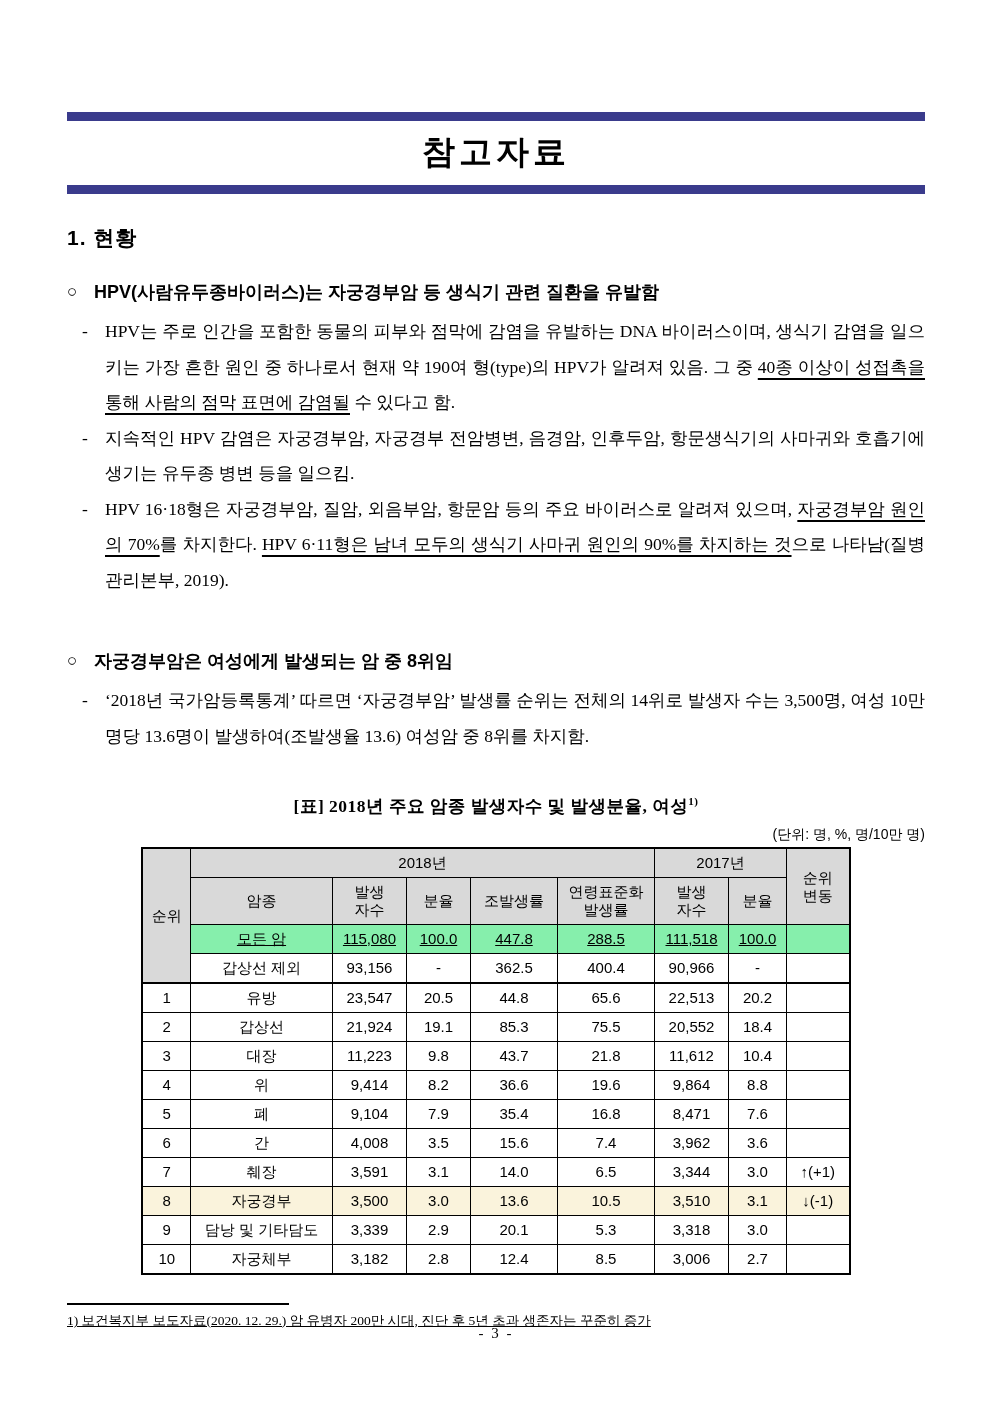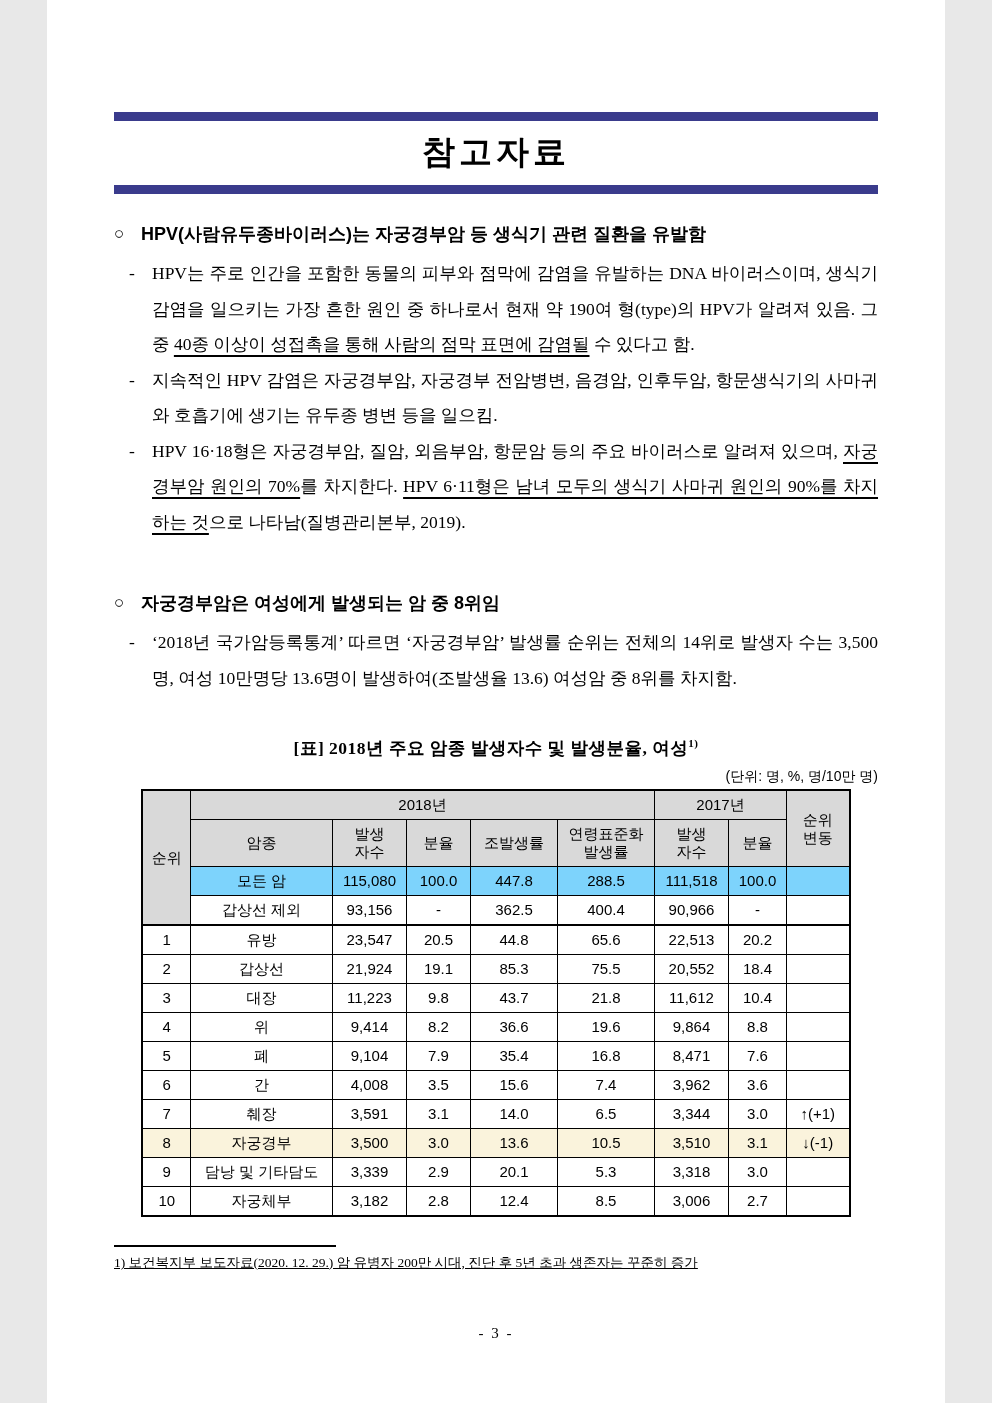--- a/index.html
+++ b/index.html
@@ -1,17 +1,17 @@
 <!DOCTYPE html>
 <html><head>
 <meta charset="utf-8">
 <style>
   html,body { margin:0; padding:0; background:#e8e8e8; }
   .page {
-    position:relative; width:898px; height:1403px; margin:0 auto;
+    position:relative; width:992px; height:1403px; margin:0 auto;
     background:#ffffff; overflow:hidden; color:#000;
     font-family:"Liberation Serif","DejaVu Serif",serif;
   }
   .content { padding:0 67px; }
 
   
   .title-block { margin-top:112px; }
   .navy-bar { height:9px; background:#3A3B8C; }
   .doc-title {
     text-align:center; font-family:"Liberation Sans","DejaVu Sans",sans-serif;
@@ -54,21 +54,21 @@
     font-family:"Liberation Sans","DejaVu Sans",sans-serif; font-size:15px;
     border:2px solid #000;
   }
   table.cancer td {
     border:1px solid #000; text-align:center; vertical-align:middle;
     padding:1px 2px; height:26px; line-height:1.2; white-space:pre-line;
     overflow:hidden;
   }
   table.cancer tr.h2 td { height:44px; }
   td.gray { background:#D9D9D9; }
-  tr.gray-row td { background:#7dd3fc; }
+  tr.gray-row td { background:#86efac;text-decoration:underline; }
   tr.hl-row td { background:#FAF3DC; }
   tr.sep td { border-top:2px solid #000; }
 
   
   .footnote-block { margin-top:28px; }
   .footnote-rule { width:222px; border-top:2px solid #000; }
   .footnote-text { margin-top:6px; font-size:13.5px; line-height:20px;text-decoration:underline; }
 
   
   .page-number {
@@ -81,20 +81,21 @@
 
 <div class="page">
   <div class="content">
 
     <div class="title-block">
       <div class="navy-bar"></div>
       <div class="doc-title">참고자료</div>
       <div class="navy-bar"></div>
     </div>
 
+    <div class="section-heading">1. 현황</div>
 
     <div class="bullet-title">
       <span class="marker">○</span>
       <span>HPV(사람유두종바이러스)는 자궁경부암 등 생식기 관련 질환을 유발함</span>
     </div>
     <div class="bullet-items">
       <div class="sub-item">
         <span class="marker">-</span>
         <span class="body"><span>HPV는 주로 인간을 포함한 동물의 피부와 점막에 감염을 유발하는 DNA 바이러스이며, 생식기 감염을 일으키는 가장 흔한 원인 중 하나로서 현재 약 190여 형(type)의 HPV가 알려져 있음. 그 중 </span><span class="u">40종 이상이 성접촉을 통해 사람의 점막 표면에 감염될</span><span> 수 있다고 함.</span></span>
       </div>

